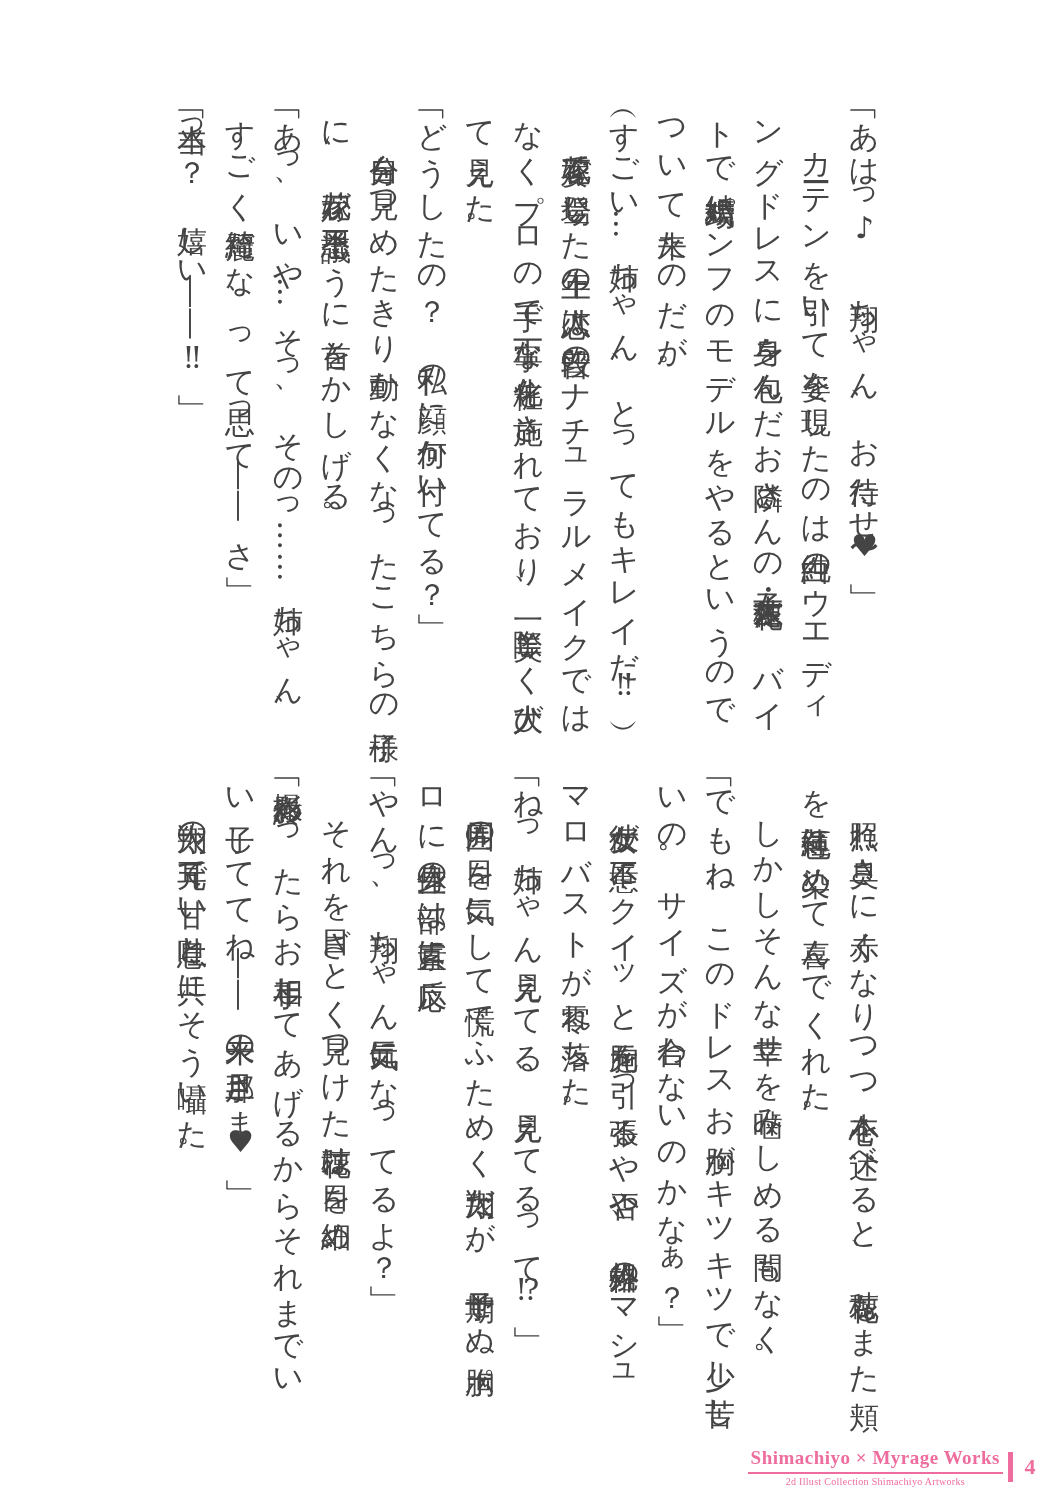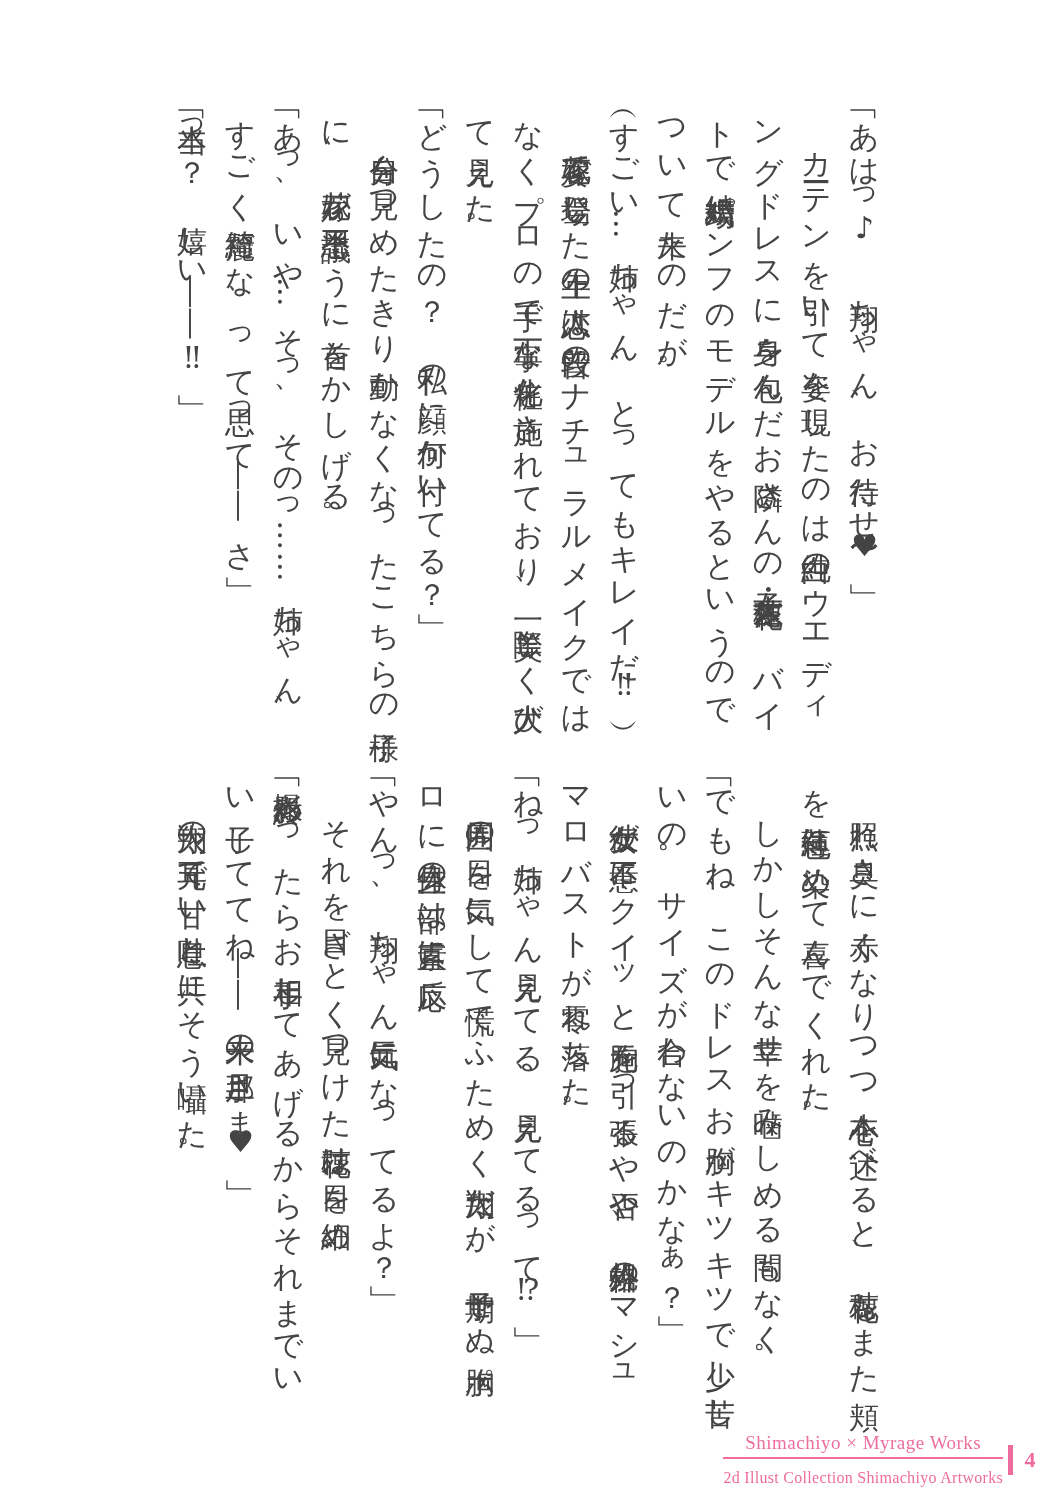--- a/index.html
+++ b/index.html
@@ -37,30 +37,30 @@
     right: 16px;
     bottom: 13px;
     display: flex;
     align-items: center;
     color: var(--accent, #ee6d9e);
     font-family: "Liberation Serif", "DejaVu Serif", serif;
   }
   .credit { text-align: center; }
   .credit-title {
     font-size: 19px;
-    font-weight: normal;
+    font-weight: bold;
     letter-spacing: 0.5px;
     padding: 0 3px 3px 3px;
     border-bottom: 2px solid var(--accent, #ee6d9e);
     white-space: nowrap;
   }
   .credit-subtitle {
-    font-size: 16px;
+    font-size: 10px;
     letter-spacing: 0.3px;
-    padding-top: 10px;
+    padding-top: 2px;
     white-space: nowrap;
   }
   .credit-bar {
     width: 5px;
     height: 30px;
     background: var(--accent, #ee6d9e);
     margin-left: 5px;
   }
   .page-number {
     width: 34px;

